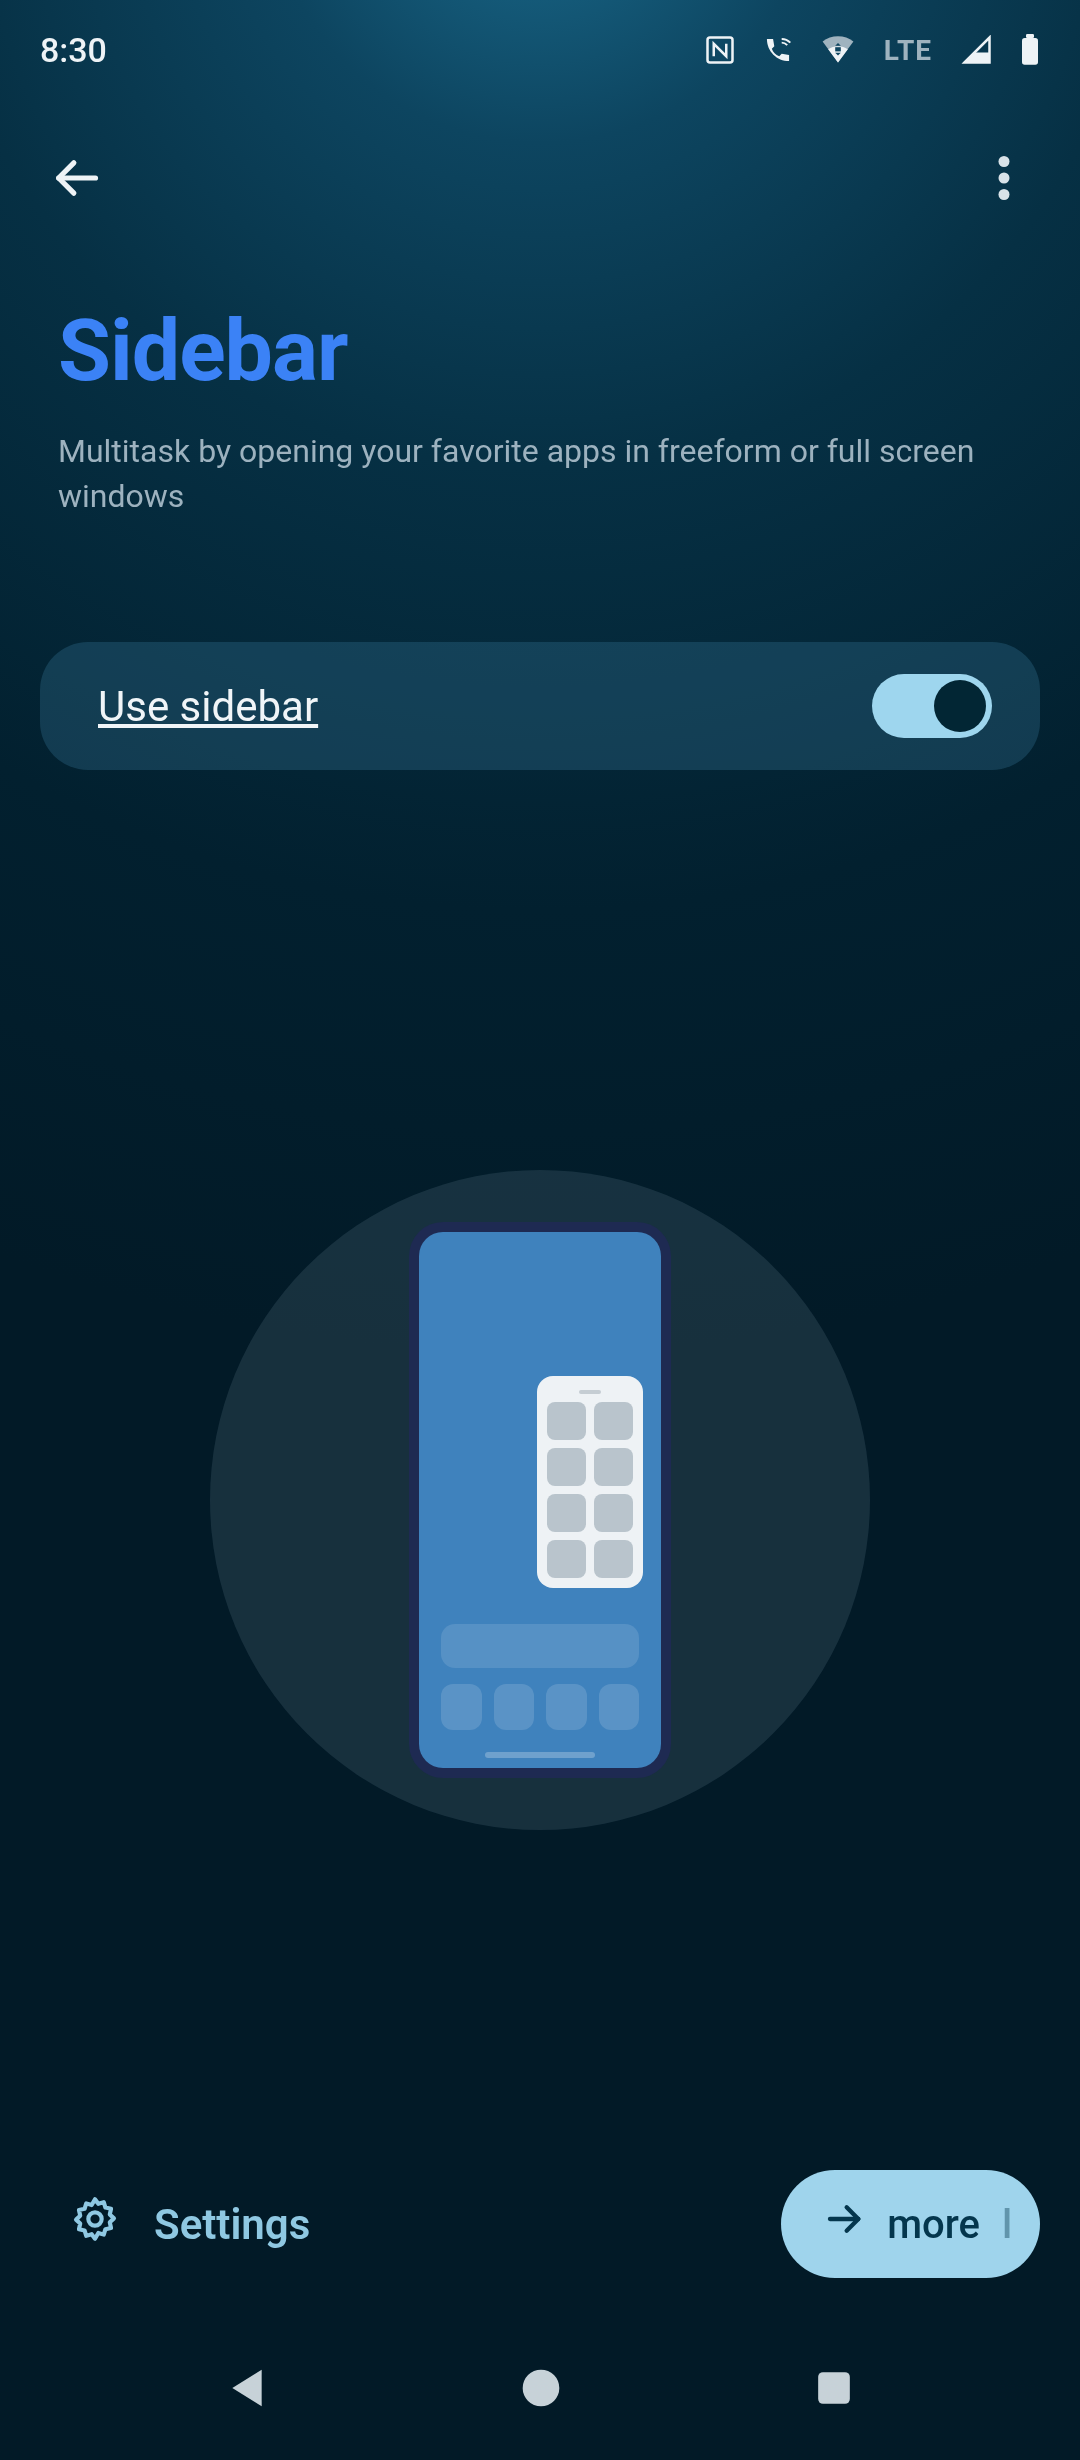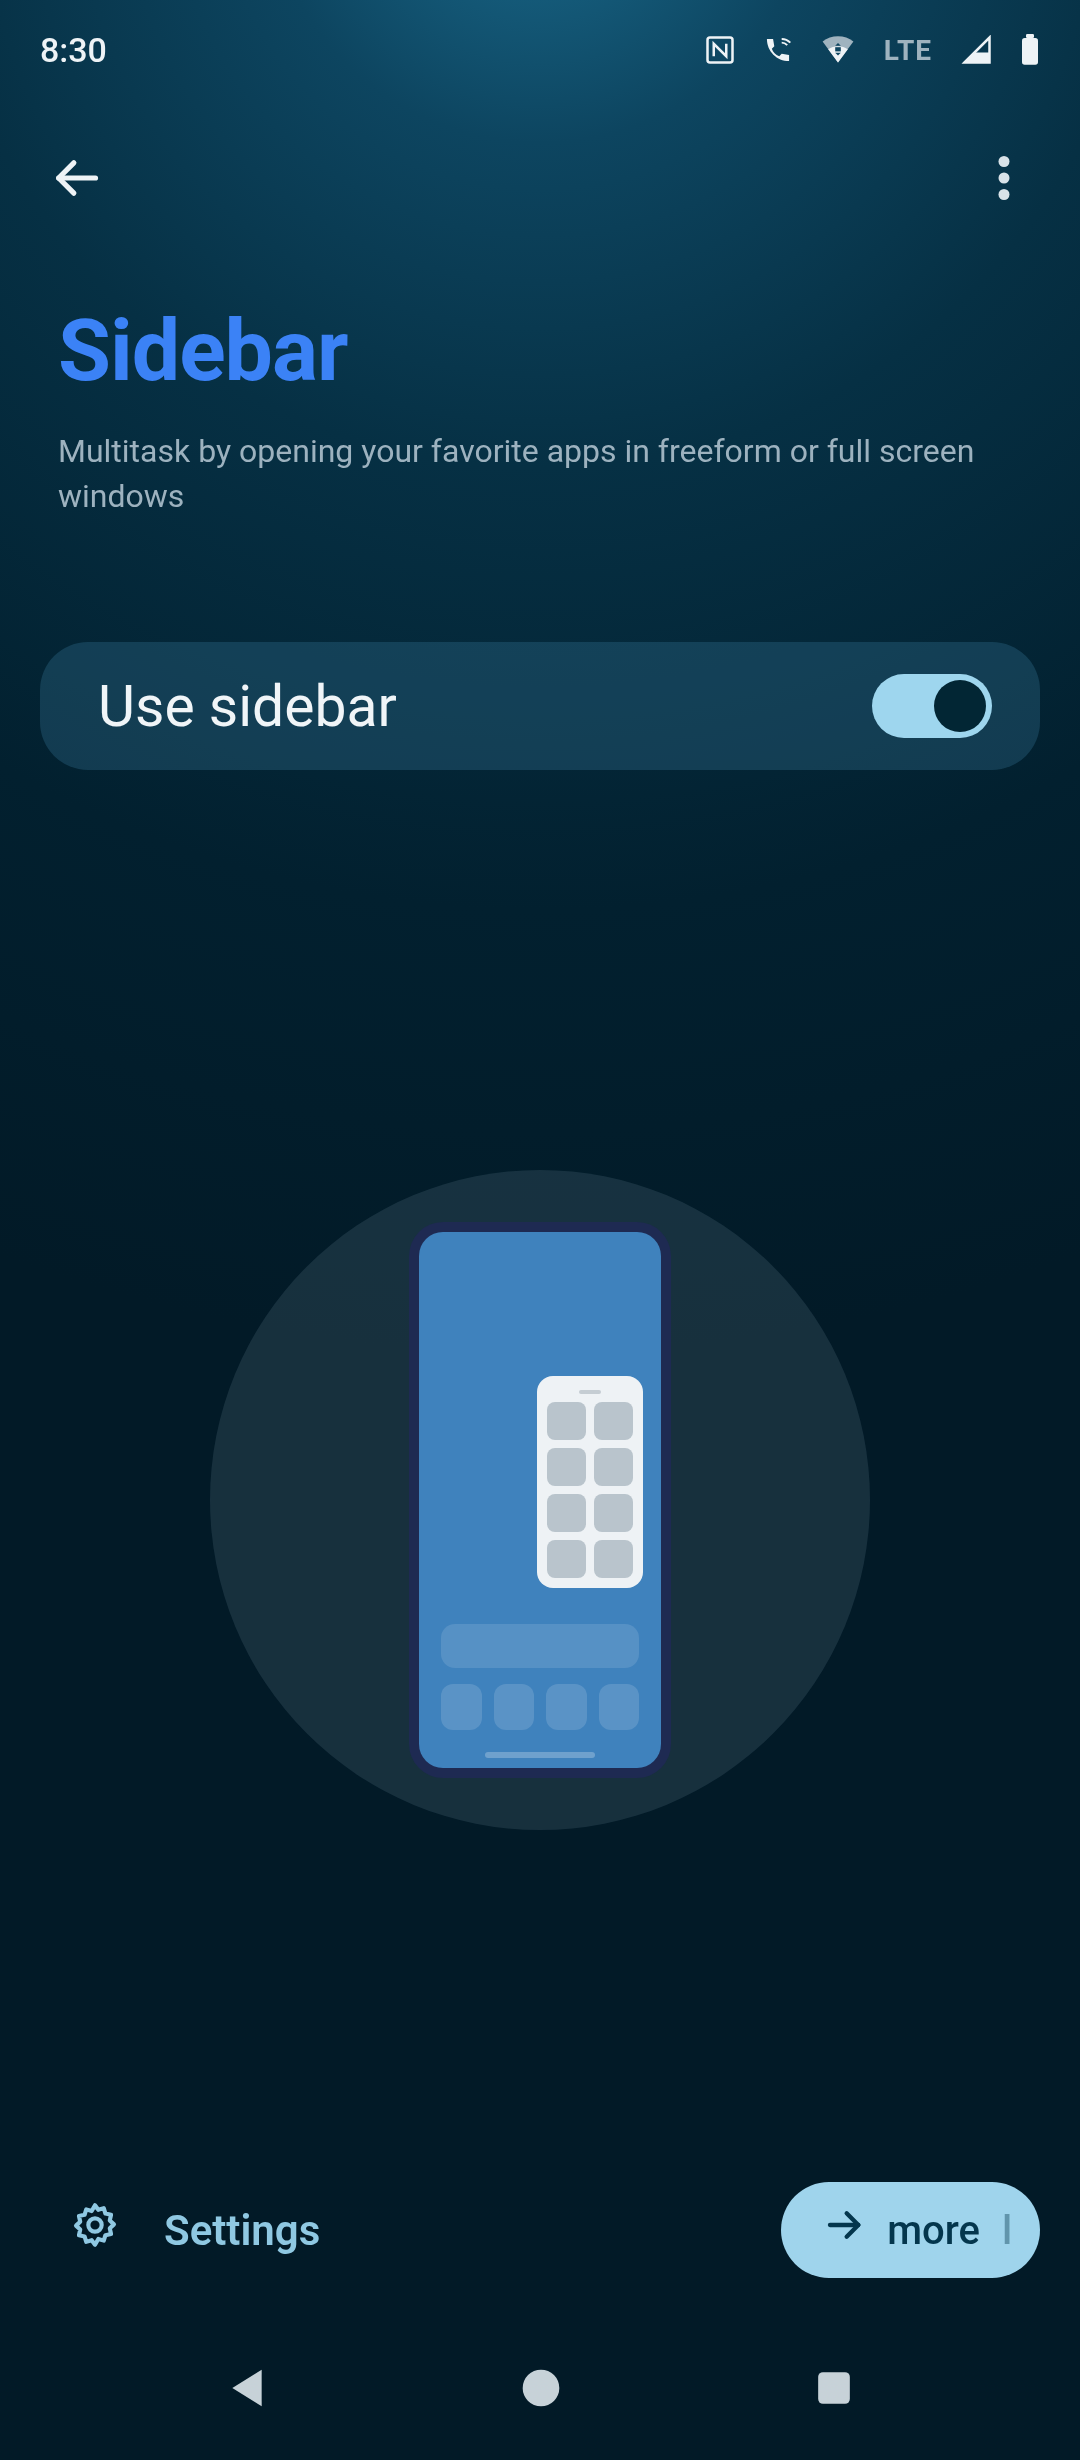--- a/index.html
+++ b/index.html
@@ -74,23 +74,24 @@
     top: 642px; left: 40px; right: 40px;
     height: 128px;
     background: rgba(60, 130, 165, 0.28);
     border-radius: 48px;
     display: flex;
     align-items: center;
     justify-content: space-between;
     padding: 0 48px 0 58px;
   }
   .card-label {
-    font-size: 57px;
+    font-size: 42px;
     font-weight: 400;
     color: #f0f5f8;
+    text-decoration: underline;
   }
   .switch {
     width: 120px; height: 64px;
     background: #9ed6ee;
     border-radius: 40px;
     position: relative;
   }
   .switch::after {
     content: "";
     position: absolute;
@@ -183,27 +184,27 @@
   .bottom-row {
     position: absolute;
     bottom: 182px; left: 70px; right: 40px;
     display: flex;
     align-items: center;
     justify-content: space-between;
   }
   .settings-link {
     display: flex;
     align-items: center;
-    gap: 44px;
+    gap: 34px;
     color: #8fc8e2;
     font-size: 42px;
     font-weight: 600;
   }
   .more-btn {
-    height: 96px;
+    height: 108px;
     padding: 0 60px 0 44px;
     background: #9fd4ec;
     color: #04364d;
     border-radius: 60px;
     display: flex;
     align-items: center;
     gap: 22px;
     font-size: 40px;
     font-weight: 500;
     position: relative;

